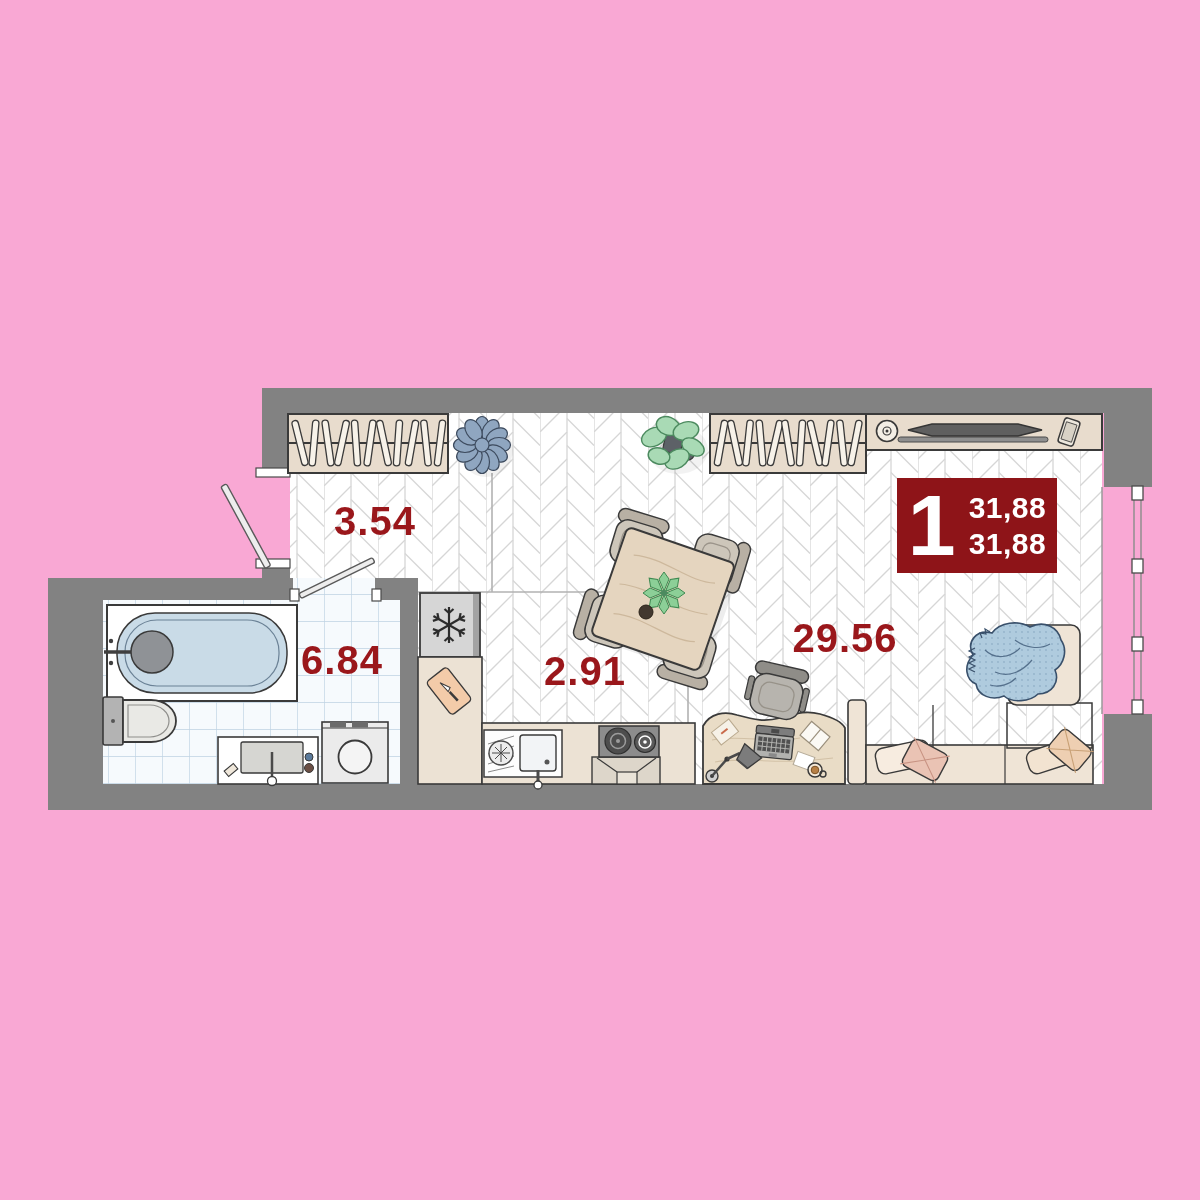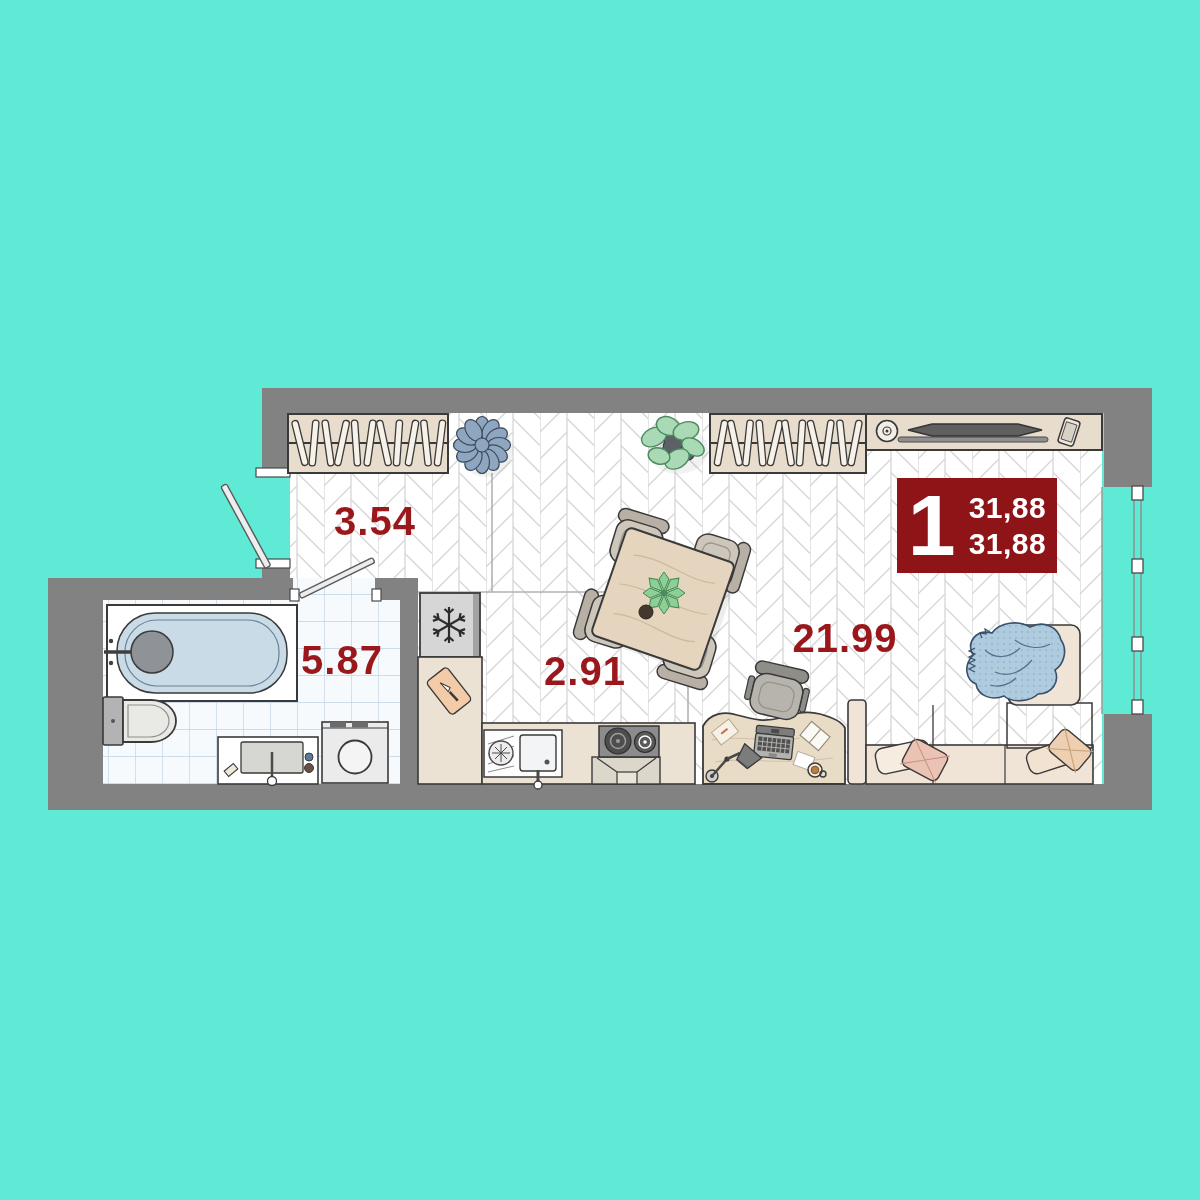--- a/index.html
+++ b/index.html
@@ -1,16 +1,16 @@
 <!DOCTYPE html>
 <html><head>
 <meta charset="utf-8">
 <style>
   html,body{margin:0;padding:0;background:#ffffff;}
-  .stage{position:relative;width:1200px;height:1200px;background:#5eead4;overflow:hidden;
+  .stage{position:relative;width:1200px;height:1200px;background:#f9a8d4;overflow:hidden;
          font-family:"Liberation Sans", sans-serif;}
   .plan-svg{position:absolute;left:0;top:0;width:1200px;height:1200px;}
   .area-label{position:absolute;transform:translate(-50%,-50%);color:#9a171b;
               font-weight:bold;font-size:40px;letter-spacing:1px;white-space:nowrap;}
   .unit-badge{position:absolute;left:897px;top:478px;width:160px;height:95px;
               background:#8e1418;color:#ffffff;display:flex;align-items:center;
               justify-content:center;box-sizing:border-box;padding:0 6px;}
   .badge-rooms{font-size:86px;font-weight:bold;line-height:0.85;letter-spacing:-2px;}
   .badge-areas{display:flex;flex-direction:column;margin-left:15px;font-size:30px;
                font-weight:bold;line-height:1.17;letter-spacing:0.5px;}
@@ -536,23 +536,23 @@
       <rect x="-24" y="-12" width="48" height="24" rx="8" fill="#f2e3d1" stroke="#3a3a3a" stroke-width="1.4"></rect>
     </g>
     <g transform="translate(1070,750) rotate(40)">
       <rect x="-19" y="-14" width="38" height="28" rx="6" fill="#eecfb2" stroke="#3a3a3a" stroke-width="1.4"></rect>
       <path d="M-19,-14 L0,0 L19,-14 M-19,14 L0,0 L19,14" fill="none" stroke="#c9a176" stroke-width="1.1"></path>
     </g>
   </g>
 </svg>
 
 <div class="area-label" style="left:375px;top:521px;">3.54</div>
-<div class="area-label" style="left:342px;top:660px;">5.87</div>
+<div class="area-label" style="left:342px;top:660px;">6.84</div>
 <div class="area-label" style="left:585px;top:671px;">2.91</div>
-<div class="area-label" style="left:845px;top:638px;">21.99</div>
+<div class="area-label" style="left:845px;top:638px;">29.56</div>
 
 <div class="unit-badge">
   <div class="badge-rooms">1</div>
   <div class="badge-areas">
     <span>31,88</span>
     <span>31,88</span>
   </div>
 </div>
 
 </div>

